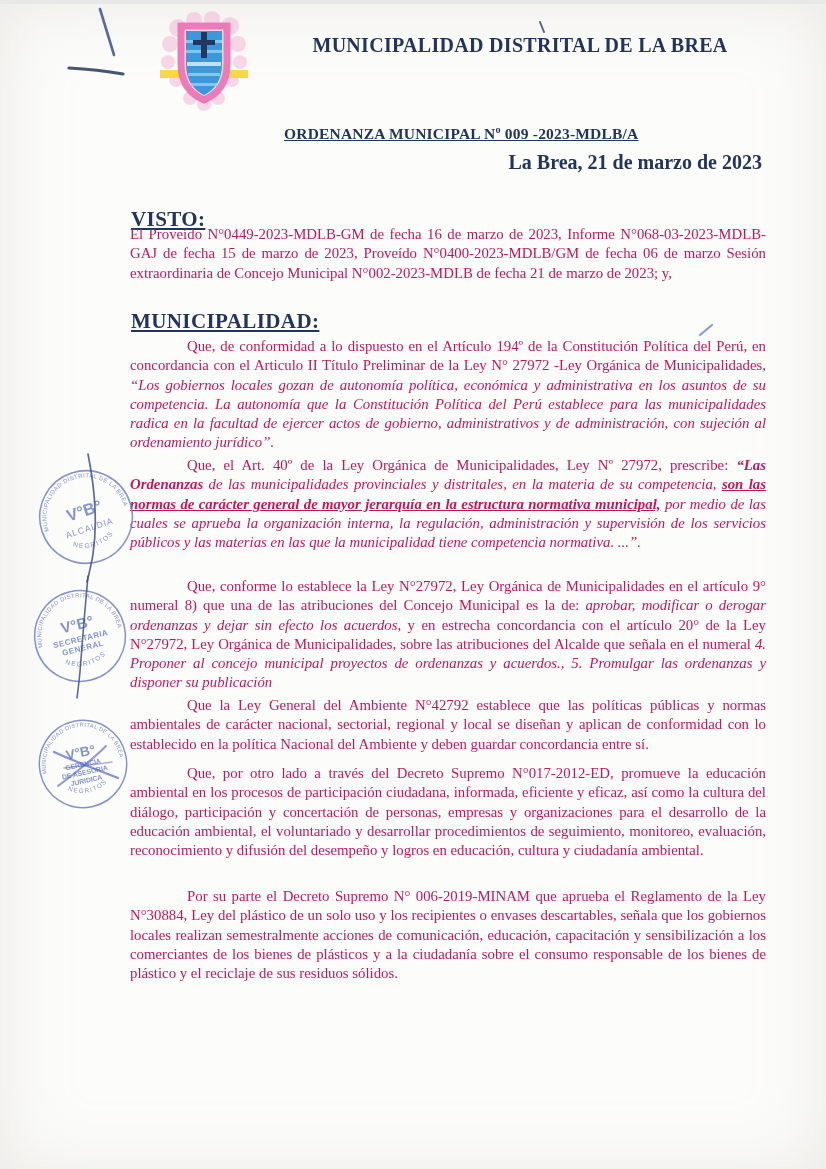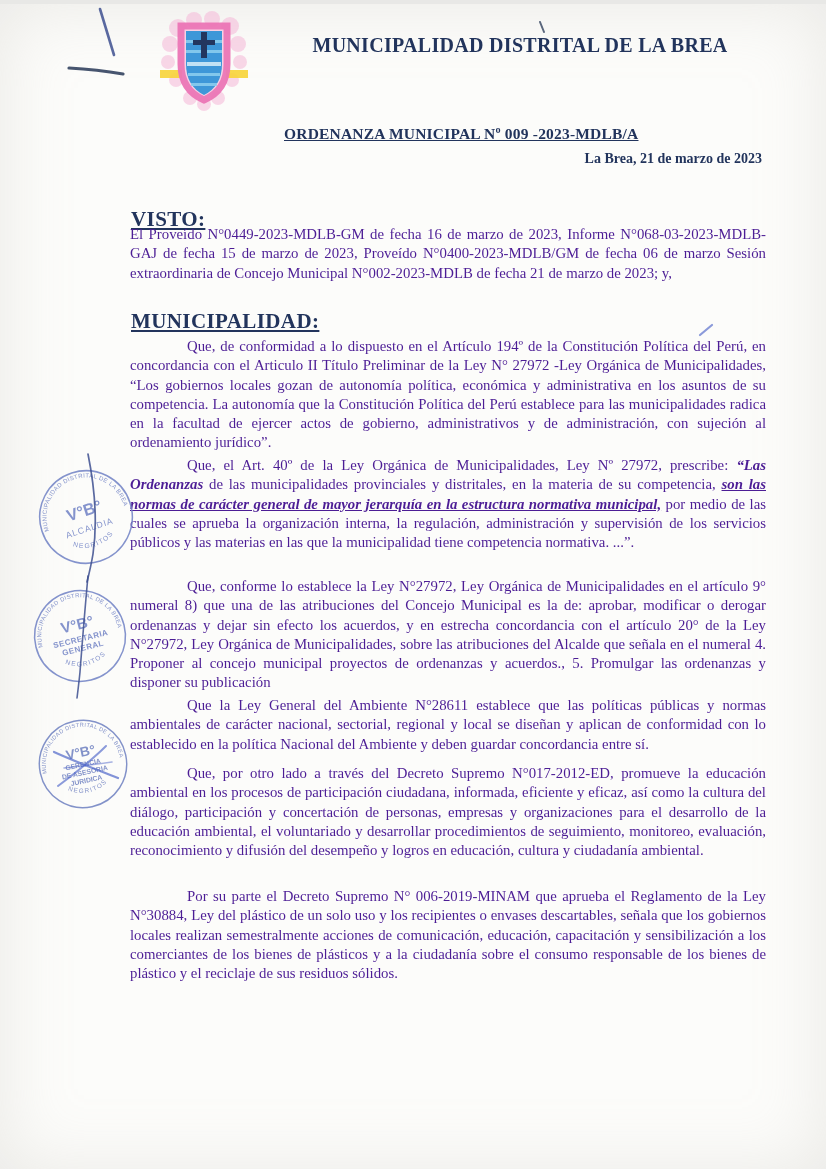--- a/index.html
+++ b/index.html
@@ -27,38 +27,38 @@
     color:#2c3d63;
   }
   .ord-title{
     top:121px;left:284px;
     font-weight:bold;font-size:15.5px;letter-spacing:.2px;
     text-decoration:underline;
     color:#22345c;
   }
   .dateline{
     top:147px;right:64px;
-    font-weight:bold;font-size:14px;
+    font-weight:bold;font-size:20px;
     color:#22345c;
   }
   .sec-label{
     left:131px;
     font-weight:bold;font-size:21px;letter-spacing:.4px;
     text-decoration:underline;
     color:#22345c;
   }
   .para{
     left:130px;width:636px;
     margin:0;
     font-size:14.8px;line-height:19.3px;
     text-align:justify;
-    color:#4c1d95;
+    color:#be185d;
   }
   .indent{text-indent:57px;}
-  .seg-i{}
+  .seg-i{font-style:italic;}
   .seg-bi{font-style:italic;font-weight:bold;}
   .seg-biu{font-style:italic;font-weight:bold;text-decoration:underline;}
   .stamp{
     pointer-events:none;
   }
   .stamp text{font-family:"Liberation Sans", sans-serif;}
 </style>
 </head>
 <body>
 
@@ -117,21 +117,21 @@
   <p class="abs para" style="top:221px"><span>El Proveído N°0449-2023-MDLB-GM de fecha 16 de marzo de 2023, Informe N°068-03-2023-MDLB-GAJ de fecha 15 de marzo de 2023, Proveído N°0400-2023-MDLB/GM de fecha 06 de marzo Sesión extraordinaria de Concejo Municipal N°002-2023-MDLB de fecha 21 de marzo de 2023; y,</span></p>
 
   <div class="abs sec-label" style="top:305px">MUNICIPALIDAD:</div>
 
   <p class="abs para indent" style="top:333px"><span>Que, de conformidad a lo dispuesto en el Artículo 194º de la Constitución Política del Perú, en concordancia con el Articulo II Título Preliminar de la Ley N° 27972 -Ley Orgánica de Municipalidades, </span><span class="seg-i">“Los gobiernos locales gozan de autonomía política, económica y administrativa en los asuntos de su competencia. La autonomía que la Constitución Política del Perú establece para las municipalidades radica en la facultad de ejercer actos de gobierno, administrativos y de administración, con sujeción al ordenamiento jurídico”.</span></p>
 
   <p class="abs para indent" style="top:452px"><span>Que, el Art. 40º de la Ley Orgánica de Municipalidades, Ley Nº 27972, prescribe: </span><span class="seg-bi">“Las Ordenanzas </span><span class="seg-i">de las municipalidades provinciales y distritales, en la materia de su competencia, </span><span class="seg-biu">son las normas de carácter general de mayor jerarquía en la estructura normativa municipal,</span><span class="seg-i"> por medio de las cuales se aprueba la organización interna, la regulación, administración y supervisión de los servicios públicos y las materias en las que la municipalidad tiene competencia normativa. ...”.</span></p>
 
   <p class="abs para indent" style="top:573px"><span>Que, conforme lo establece la Ley N°27972, Ley Orgánica de Municipalidades en el artículo 9° numeral 8) que una de las atribuciones del Concejo Municipal es la de: </span><span class="seg-i">aprobar, modificar o derogar ordenanzas y dejar sin efecto los acuerdos,</span><span> y en estrecha concordancia con el artículo 20° de la Ley N°27972, Ley Orgánica de Municipalidades, sobre las atribuciones del Alcalde que señala en el numeral </span><span class="seg-i">4. Proponer al concejo municipal proyectos de ordenanzas y acuerdos., 5. Promulgar las ordenanzas y disponer su publicación</span></p>
 
-  <p class="abs para indent" style="top:692px"><span>Que la Ley General del Ambiente N°28611 establece que las políticas públicas y normas ambientales de carácter nacional, sectorial, regional y local se diseñan y aplican de conformidad con lo establecido en la política Nacional del Ambiente y deben guardar concordancia entre sí.</span></p>
+  <p class="abs para indent" style="top:692px"><span>Que la Ley General del Ambiente N°42792 establece que las políticas públicas y normas ambientales de carácter nacional, sectorial, regional y local se diseñan y aplican de conformidad con lo establecido en la política Nacional del Ambiente y deben guardar concordancia entre sí.</span></p>
 
   <p class="abs para indent" style="top:760px"><span>Que, por otro lado a través del Decreto Supremo N°017-2012-ED, promueve la educación ambiental en los procesos de participación ciudadana, informada, eficiente y eficaz, así como la cultura del diálogo, participación y concertación de personas, empresas y organizaciones para el desarrollo de la educación ambiental, el voluntariado y desarrollar procedimientos de seguimiento, monitoreo, evaluación, reconocimiento y difusión del desempeño y logros en educación, cultura y ciudadanía ambiental.</span></p>
 
   <p class="abs para indent" style="top:883px"><span>Por su parte el Decreto Supremo N° 006-2019-MINAM que aprueba el Reglamento de la Ley N°30884, Ley del plástico de un solo uso y los recipientes o envases descartables, señala que los gobiernos locales realizan semestralmente acciones de comunicación, educación, capacitación y sensibilización a los comerciantes de los bienes de plásticos y a la ciudadanía sobre el consumo responsable de los bienes de plástico y el reciclaje de sus residuos sólidos.</span></p>
 
   <svg class="abs stamp" style="left:33px;top:460px;transform:rotate(-18deg)" width="106" height="106" viewBox="0 0 110 110">
     <g stroke="#7485c6" fill="#7485c6" opacity=".88">
       <circle cx="55" cy="55" r="48" fill="none" stroke-width="1.6"></circle>
       <defs>
         <path id="arcTop1" d="M21.4,78.5 A41,41 0 1 1 88.6,78.5"></path>

